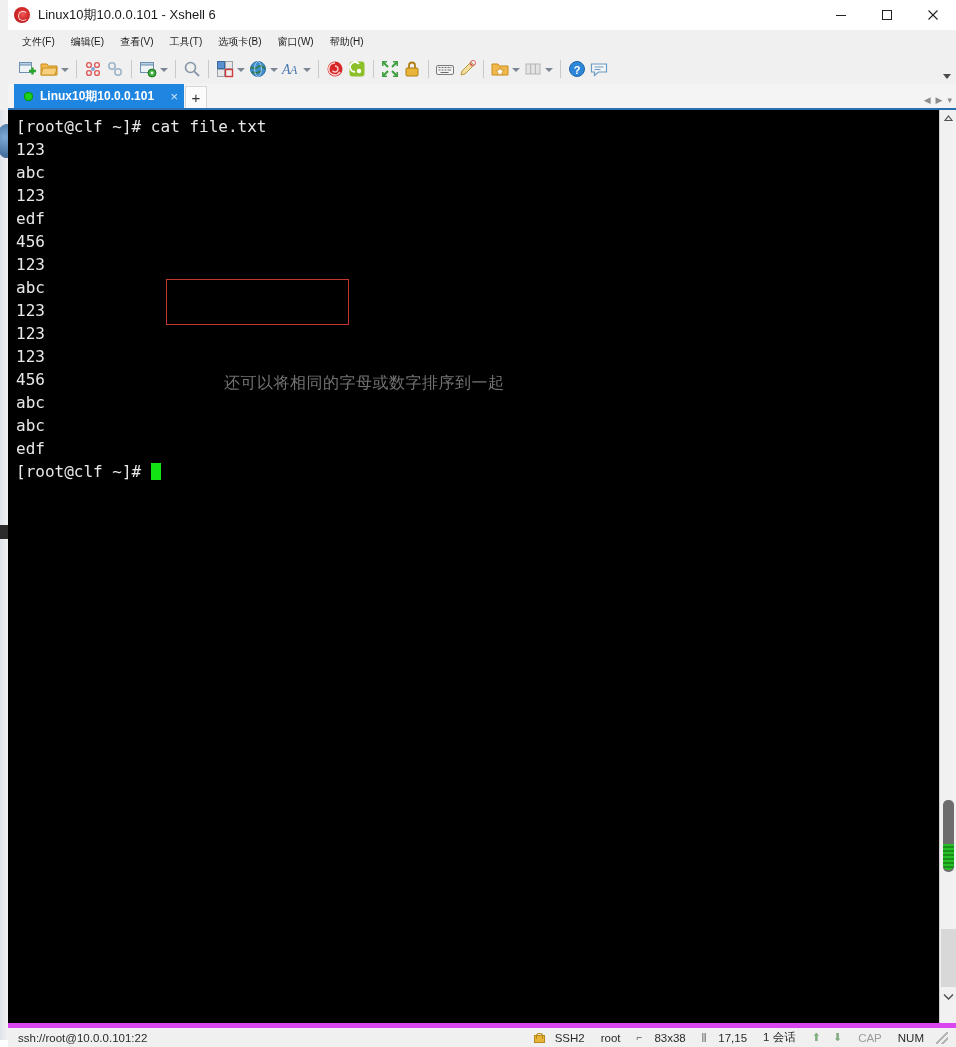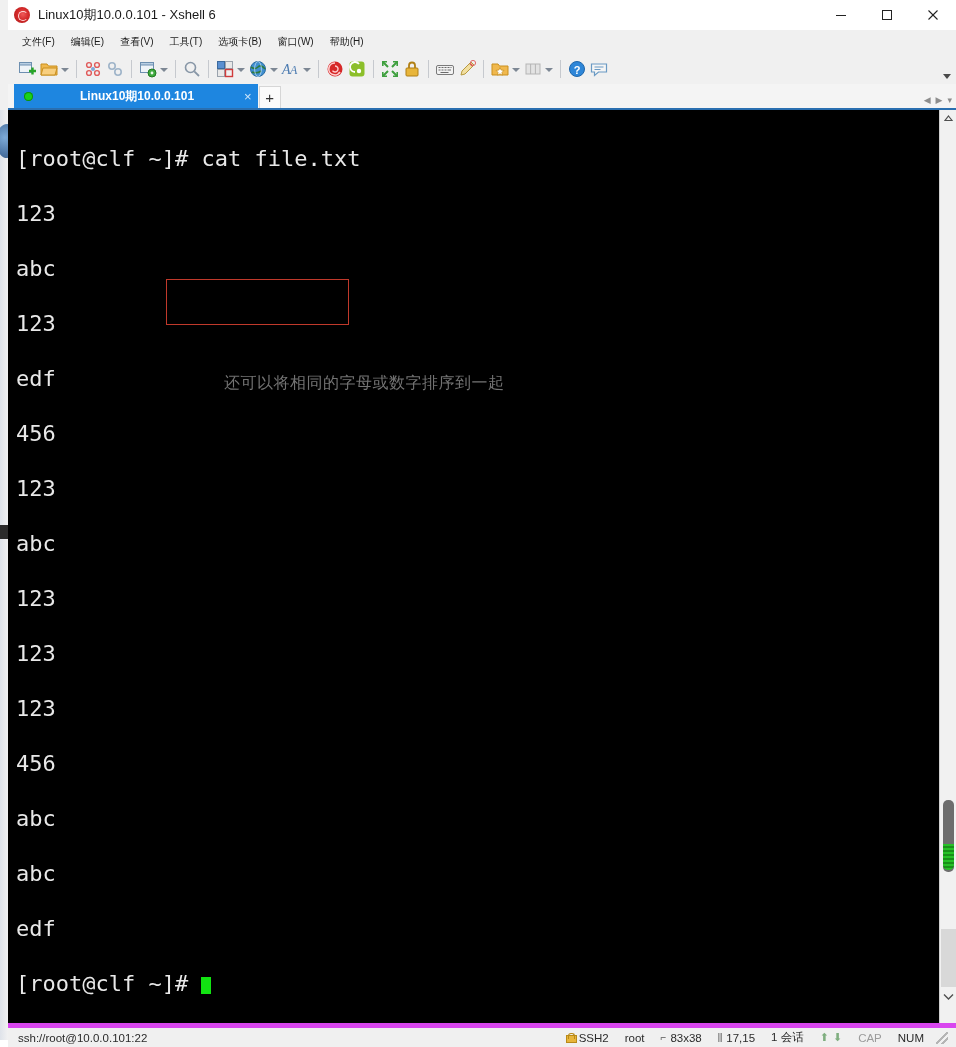--- a/index.html
+++ b/index.html
@@ -123,21 +123,20 @@
     height: 26px; background: #f4f4f4;
     display: flex; align-items: flex-end;
     border-bottom: 2px solid #2a6fb0;
     flex: 0 0 26px; position: relative;
   }
   .tab {
     height: 24px; background: #1e86e0;
     display: flex; align-items: center;
     padding: 0 6px 0 10px; margin-left: 6px;
     min-width: 170px;
-    gap: 40px;
   }
   .tab-dot {
     width: 9px; height: 9px; border-radius: 50%;
     background: #19d219; margin-right: 7px;
     box-shadow: 0 0 0 1px #0f8c0f inset;
   }
   .tab-label {
     font-size: 12px; color: #ffffff; font-weight: bold;
     white-space: nowrap; flex: 1;
   }
@@ -161,24 +160,23 @@
     flex: 1; display: flex; position: relative;
     background: #000000; min-height: 0;
   }
   .term {
     flex: 1; position: relative;
     background: #000000; overflow: hidden;
     padding: 5px 0 0 8px;
   }
   .tline {
     font-family: "DejaVu Sans Mono", monospace;
-    font-size: 22px; line-height: 23px;
+    font-size: 16px; line-height: 23px;
     color: #e8e8e8; white-space: pre;
     letter-spacing: 0px;
-    margin-top: 32px;
   }
   .cursor {
     display: inline-block; width: 10px; height: 17px;
     background: #12e312; vertical-align: -3px;
   }
   .hlbox {
     position: absolute; left: 158px; top: 169px;
     width: 183px; height: 46px;
     border: 1px solid #c0392b;
     pointer-events: none;
@@ -223,21 +221,21 @@
   .statusbar {
     height: 24px; background: #f0f0f0;
     border-top: 5px solid #d946ef;
     display: flex; align-items: center;
     font-size: 11.5px; color: #2b2b2b;
     flex: 0 0 24px;
   }
   .sb-left { padding-left: 10px; flex: 1; white-space: nowrap; }
   .sb-right { display: flex; align-items: center; padding-right: 8px; }
   .sb-cell {
-    display: flex; align-items: center; gap: 4px;
+    display: flex; align-items: center; gap: 12px;
     padding: 0 8px; white-space: nowrap;
   }
   .sb-dim { color: #9b9b9b; }
   .lock-ico {
     width: 9px; height: 10px; position: relative; display: inline-block;
   }
   .lock-ico::before {
     content: ""; position: absolute; left: 0; bottom: 0;
     width: 9px; height: 6px; background: #e8b53a; border: 1px solid #b98a18;
   }

